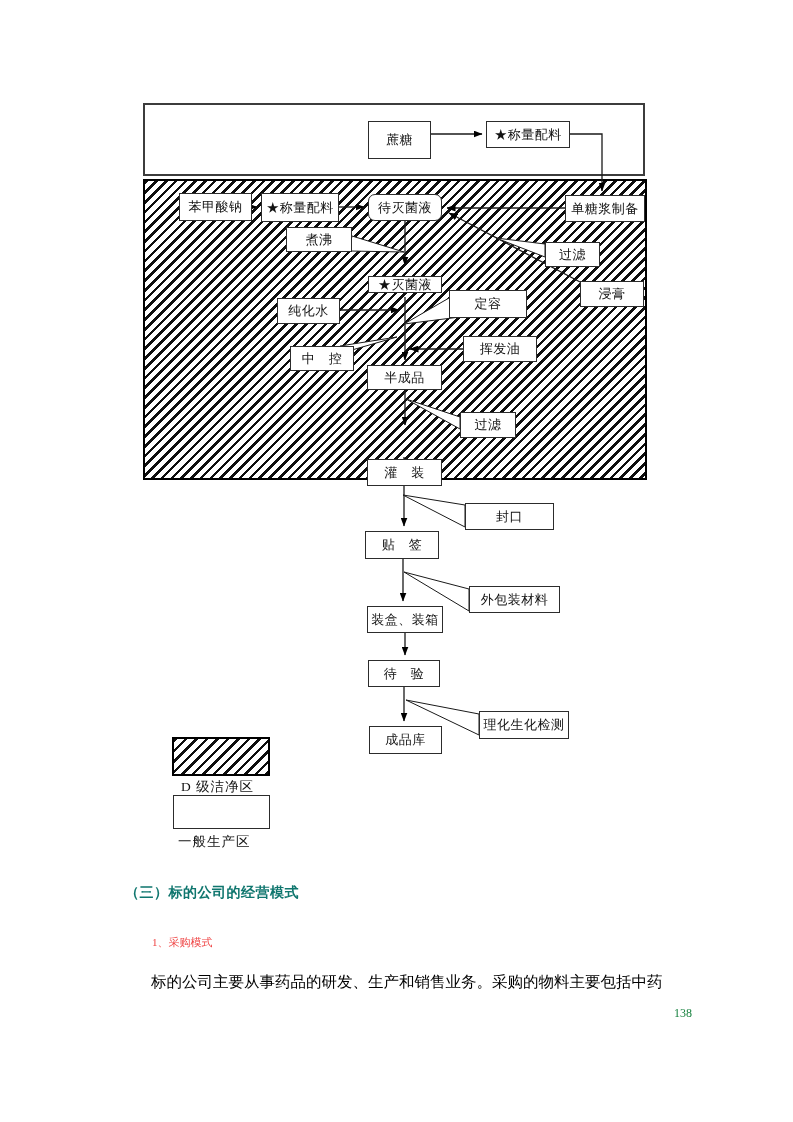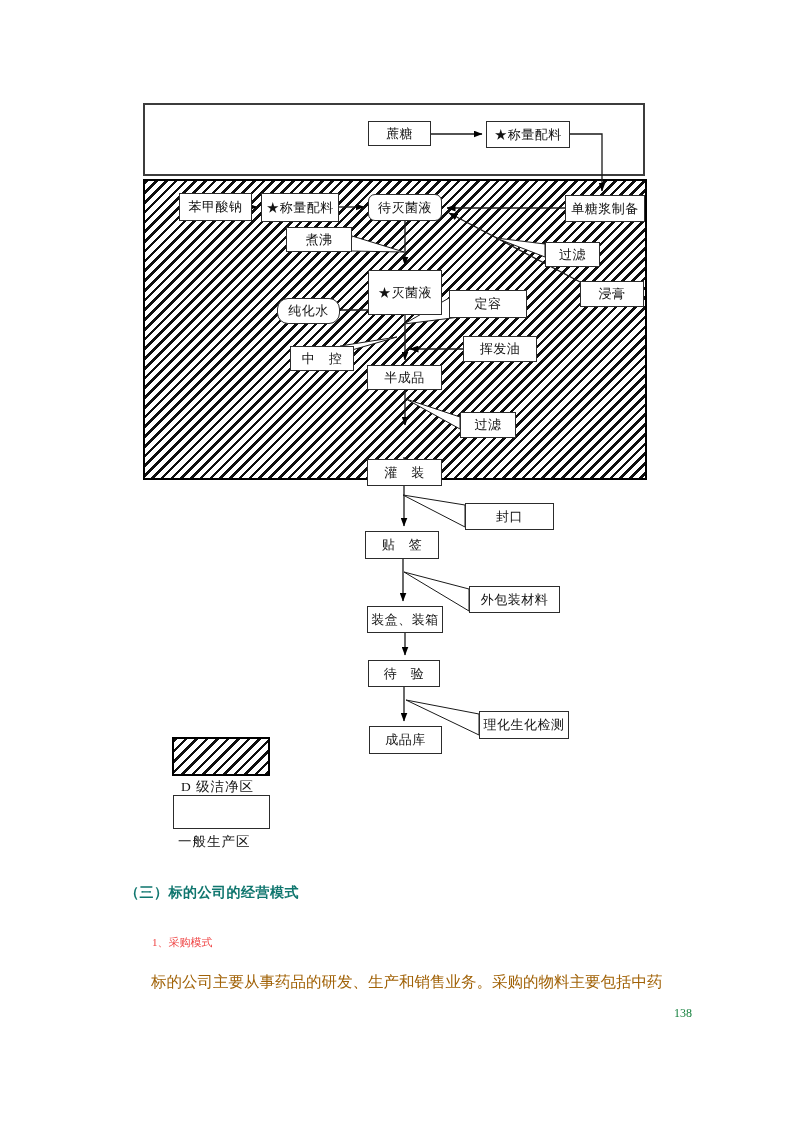--- a/index.html
+++ b/index.html
@@ -24,21 +24,21 @@
     border:2.5px solid #000;
     background:repeating-linear-gradient(135deg,#0e0e0e 0px,#0e0e0e 2.4px,#ffffff 2.4px,#ffffff 7.4px);
   }
   .legend-plain{border:1.6px solid #2c2c2c;background:#ffffff;}
   .legend-label{position:absolute;font-size:13.5px;color:#111;letter-spacing:1px;z-index:3;}
   .doc-heading{
     position:absolute;font-family:"Liberation Sans","DejaVu Sans",sans-serif;
     font-weight:bold;font-size:14px;color:#0f766e;letter-spacing:0.5px;z-index:3;
   }
   .doc-sub{position:absolute;font-size:11px;color:#ef4444;z-index:3;}
-  .doc-para{position:absolute;font-size:15.5px;color:#a16207;z-index:3;white-space:nowrap;}
+  .doc-para{position:absolute;font-size:15.5px;color:#000000;z-index:3;white-space:nowrap;}
   .page-num{position:absolute;font-size:12px;color:#15803d;z-index:3;}
 </style>
 </head>
 <body>
 
 <div class="page">
 
   <div class="region top-region" style="left:143px;top:103px;width:502px;height:73px;"></div>
   <div class="region clean-region" style="left:143px;top:179px;width:504px;height:301px;"></div>
 
@@ -70,31 +70,31 @@
       <polygon points="545,244 496,238 545,257"></polygon>
       <polygon points="449,298 404,324 460,317"></polygon>
       <polygon points="340,346 397,337 338,354"></polygon>
       <polygon points="460,417 406,399 460,429"></polygon>
       <polygon points="465,505 403,495 465,527"></polygon>
       <polygon points="469,589 404,572 469,611"></polygon>
       <polygon points="479,714 406,700 479,735"></polygon>
     </g>
   </svg>
 
-  <div class="node" style="left:368px;top:121px;width:63px;height:25px;">蔗糖</div>
+  <div class="node" style="left:368px;top:121px;width:63px;height:38px;">蔗糖</div>
   <div class="node" style="left:486px;top:121px;width:84px;height:27px;">★称量配料</div>
   <div class="node" style="left:150px;top:193px;width:73px;height:28px;margin-left:29px;">苯甲酸钠</div>
   <div class="node" style="left:261px;top:193px;width:78px;height:29px;">★称量配料</div>
   <div class="node" style="left:368px;top:194px;width:74px;height:27px;border-radius:7px;">待灭菌液</div>
   <div class="node" style="left:565px;top:195px;width:80px;height:27px;">单糖浆制备</div>
   <div class="node" style="left:286px;top:227px;width:66px;height:25px;">煮沸</div>
   <div class="node" style="left:545px;top:242px;width:55px;height:25px;">过滤</div>
   <div class="node" style="left:580px;top:281px;width:64px;height:26px;">浸膏</div>
-  <div class="node" style="left:368px;top:270px;width:74px;height:45px;">★灭菌液</div>
-  <div class="node" style="left:277px;top:298px;width:63px;height:26px;border-radius:11px;">纯化水</div>
+  <div class="node" style="left:368px;top:276px;width:74px;height:17px;">★灭菌液</div>
+  <div class="node" style="left:277px;top:298px;width:63px;height:26px;">纯化水</div>
   <div class="node" style="left:449px;top:290px;width:78px;height:28px;">定容</div>
   <div class="node" style="left:276px;top:346px;width:64px;height:25px;margin-left:14px;">中　控</div>
   <div class="node" style="left:463px;top:336px;width:74px;height:26px;">挥发油</div>
   <div class="node" style="left:367px;top:365px;width:75px;height:25px;">半成品</div>
   <div class="node" style="left:460px;top:412px;width:56px;height:26px;">过滤</div>
   <div class="node" style="left:367px;top:430px;width:75px;height:27px;margin-top:29px;">灌　装</div>
   <div class="node" style="left:465px;top:503px;width:89px;height:27px;">封口</div>
   <div class="node" style="left:365px;top:531px;width:74px;height:28px;">贴　签</div>
   <div class="node" style="left:469px;top:586px;width:91px;height:27px;">外包装材料</div>
   <div class="node" style="left:367px;top:606px;width:76px;height:27px;">装盒、装箱</div>

